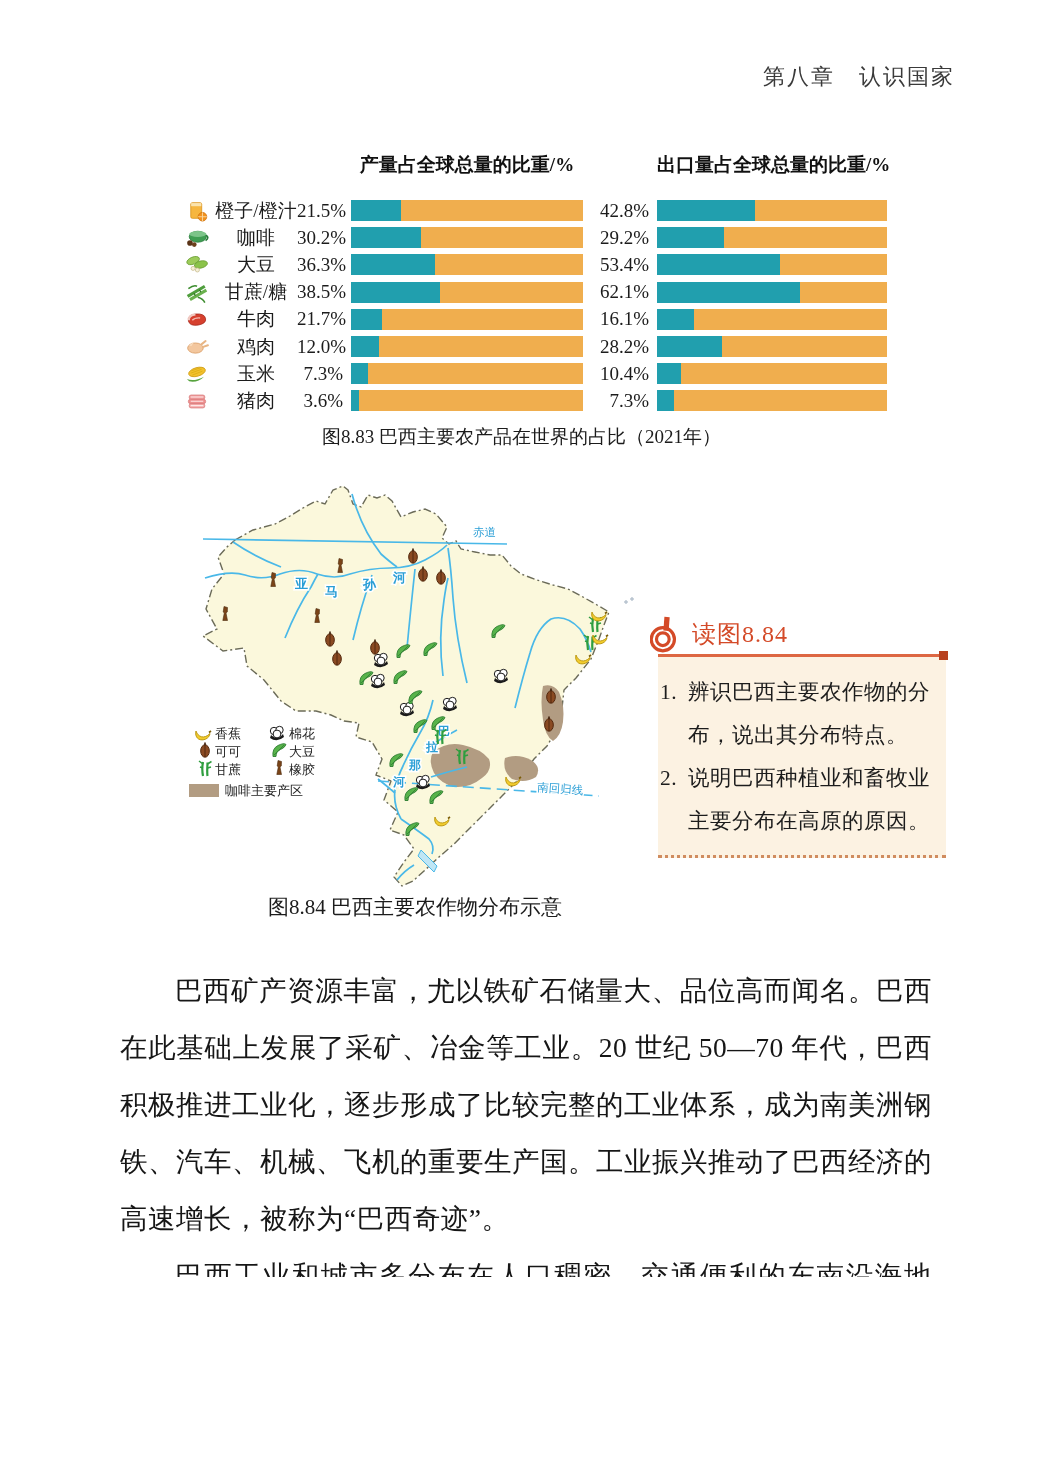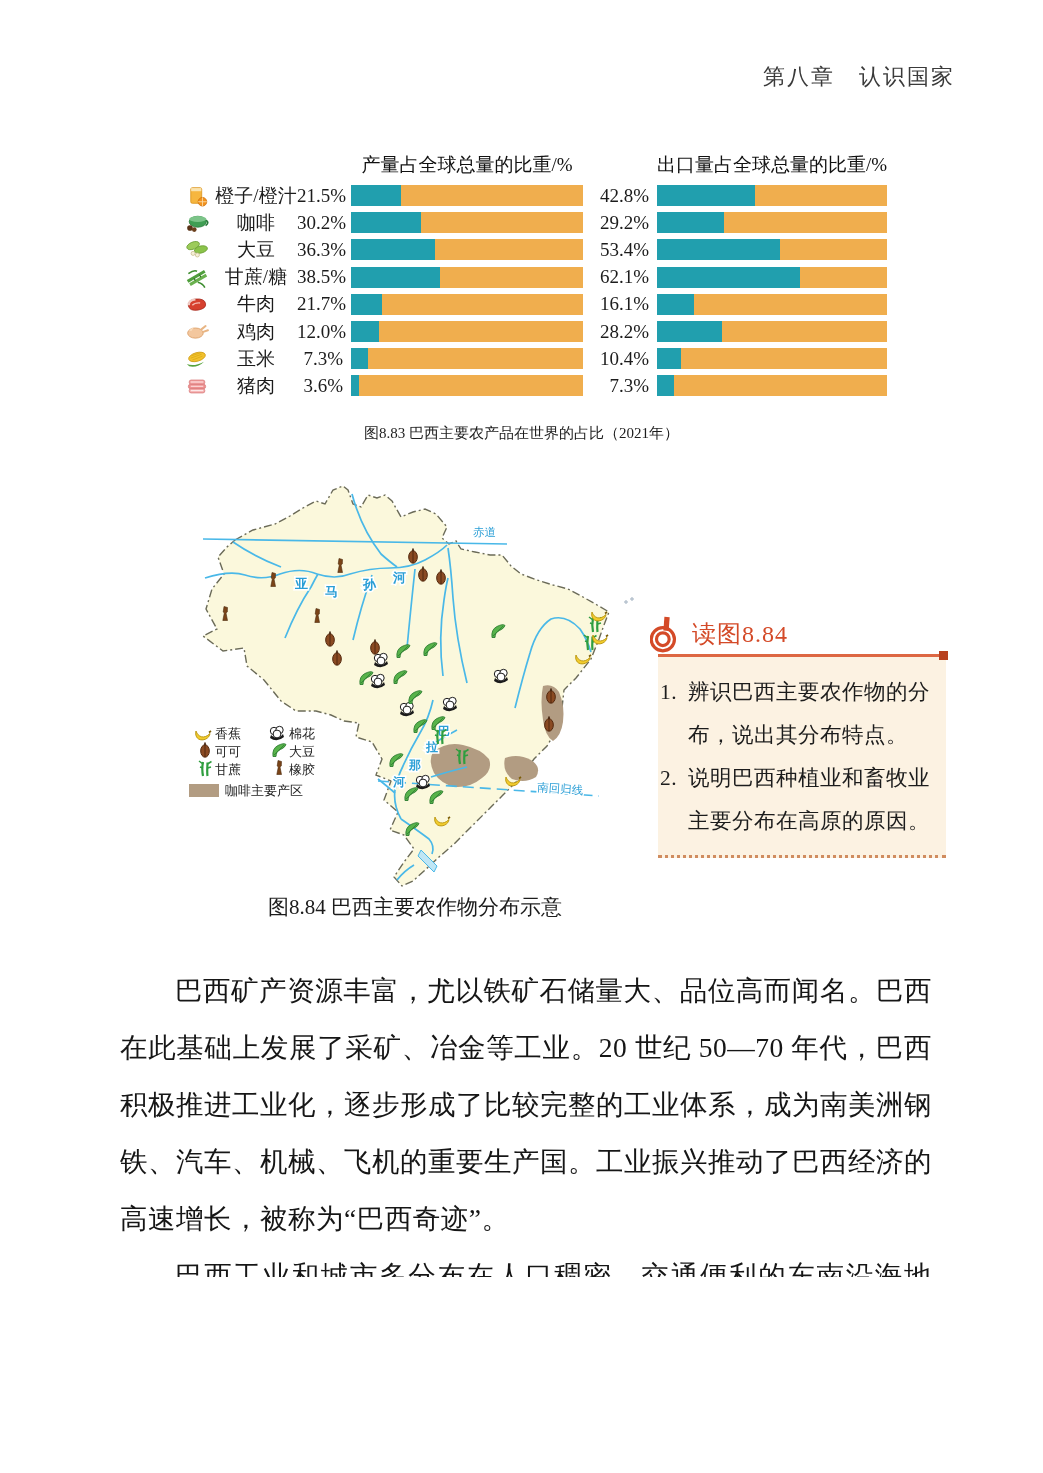--- a/index.html
+++ b/index.html
@@ -9,30 +9,30 @@
     font-family:"Liberation Serif","DejaVu Serif",serif; color:#1c1c1c;
     overflow:hidden;
   }
   
   .header { position:absolute; top:62px; right:88px; font-size:22px; letter-spacing:2px; color:#3a3a3a; }
   .footer { position:absolute; top:1382px; right:68px; display:flex; align-items:baseline; gap:14px; }
   .footer .sec { font-size:21px; letter-spacing:3px; color:#3a3a3a; }
   .footer .num { font-family:"Liberation Sans","DejaVu Sans",sans-serif; font-size:29px; color:#2b2b2b; }
   
   .chart { position:absolute; left:178px; top:152px; width:712px; }
-  .chart-titles { display:grid; grid-template-columns:37px 82px 54px 232px 74px 230px; margin-bottom:4px; }
+  .chart-titles { display:grid; grid-template-columns:37px 82px 54px 232px 74px 230px; margin-bottom:19px;font-weight:bold; }
   .chart-titles span { font-size:19px; white-space:nowrap; text-align:center; color:#111; }
   .chart-row { display:grid; grid-template-columns:37px 82px 54px 232px 74px 230px; height:27.2px; align-items:center; }
   .c-icon { display:flex; align-items:center; justify-content:center; }
   .c-icon svg { width:30px; height:25px; }
   .c-label { font-size:19px; text-align:center; white-space:nowrap; }
   .c-val { font-size:19px; text-align:right; padding-right:8px; white-space:nowrap; }
   .c-bar { height:21px; background:var(--bar-rest,#f0ae4e); overflow:hidden; }
   .c-bar i { display:block; height:100%; background:var(--bar-fill,#219fae); }
-  .caption-883 { position:absolute; top:424px; left:0; width:1043px; text-align:center; font-size:15px; }
+  .caption-883 { position:absolute; top:424px; left:0; width:1043px; text-align:center; font-size:19px; }
   .caption-884 { position:absolute; top:893px; left:185px; width:460px; text-align:center; font-size:21px; }
   
   .map-wrap { position:absolute; left:185px; top:478px; width:460px; height:420px; }
   .map-wrap svg { width:100%; height:100%; }
   .river-label { font-size:13px; fill:#2a9ed6; font-weight:bold; paint-order:stroke; stroke:#ffffff; stroke-width:3px; }
   .line-label { font-size:11.5px; fill:#2a9ed6; paint-order:stroke; stroke:#ffffff; stroke-width:3px; }
   .legend-label { font-size:13px; fill:#222; }
   
   .reading-box { position:absolute; left:650px; top:614px; width:296px; }
   .rb-title-row { display:flex; align-items:flex-start; gap:10px; height:40px; }

